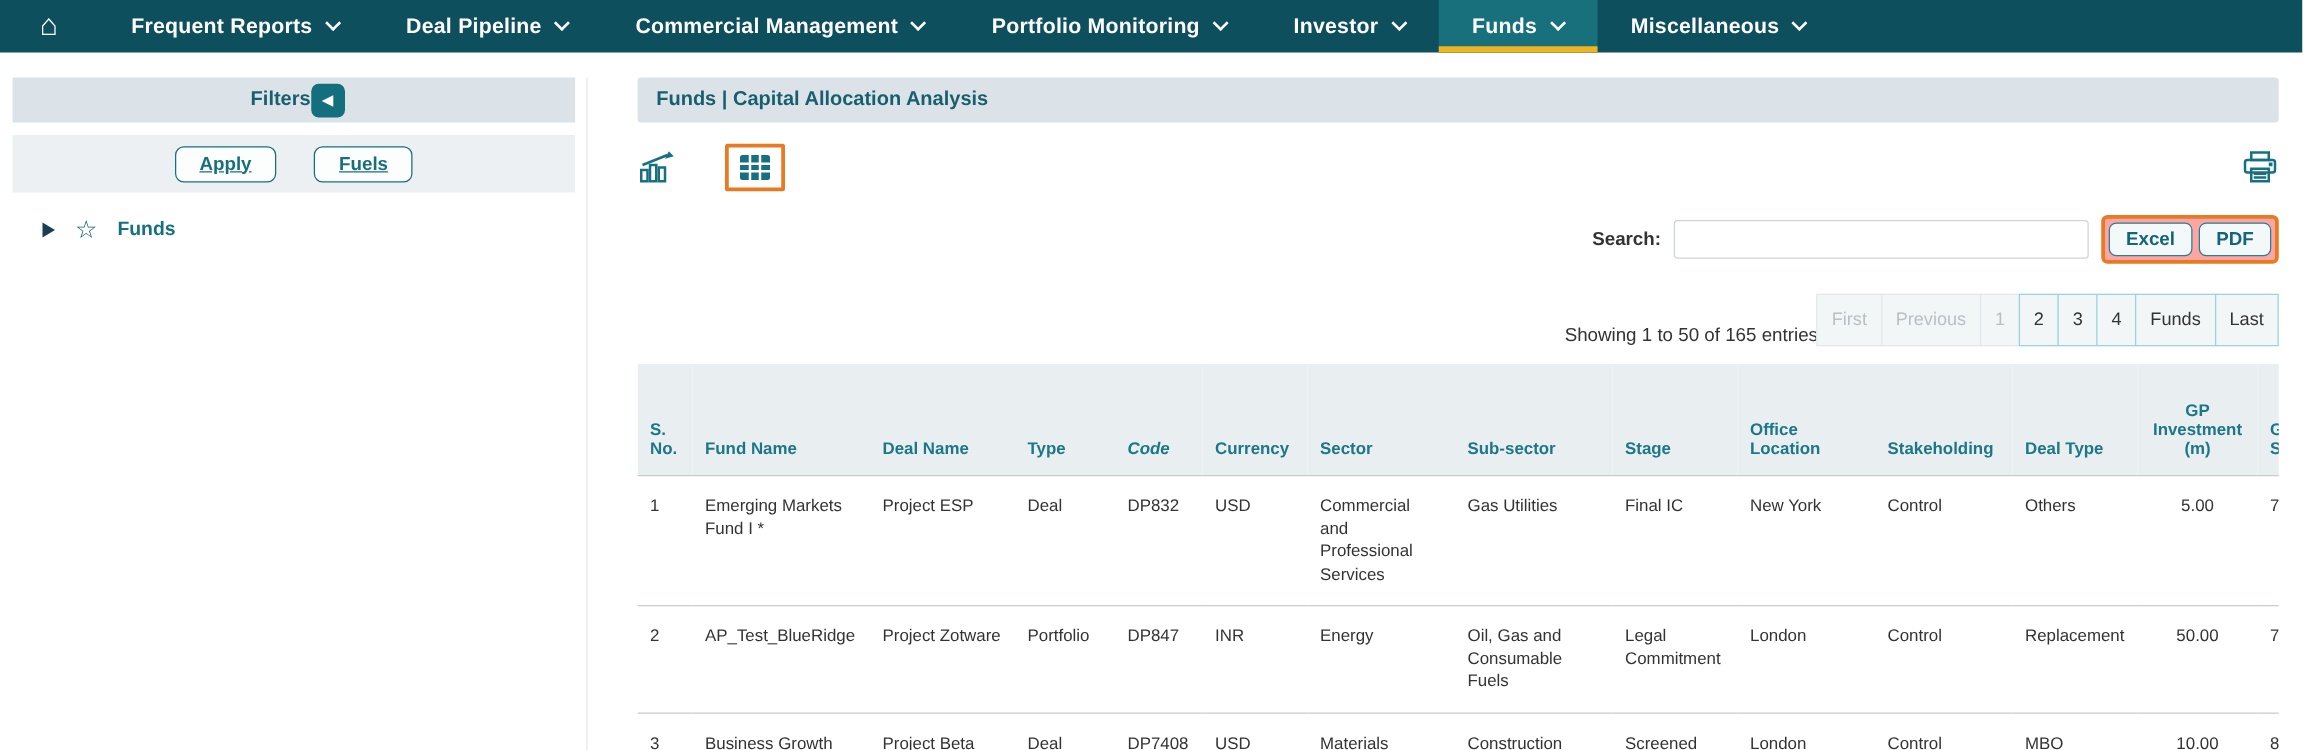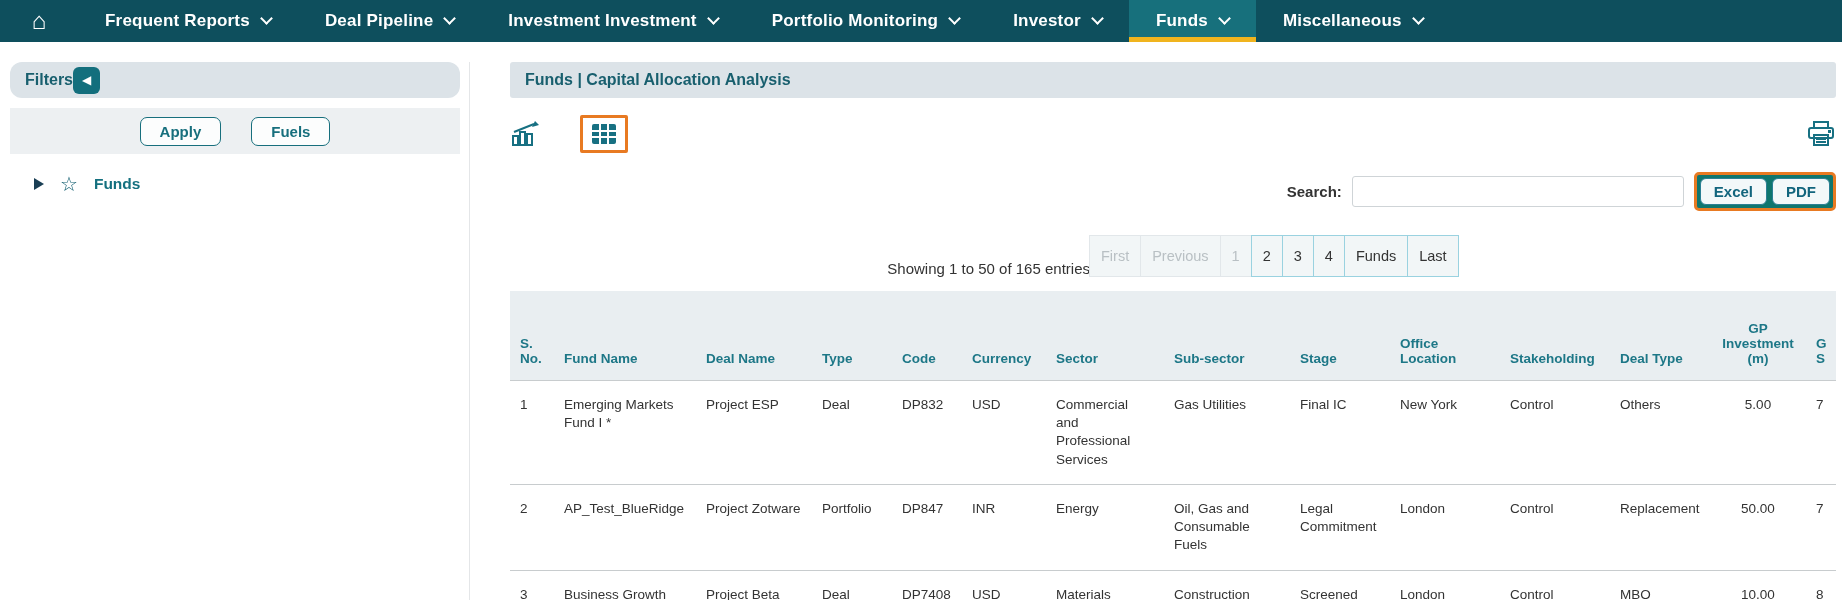--- a/index.html
+++ b/index.html
@@ -20,57 +20,57 @@
               font-size: 17px; font-weight: 700; cursor: pointer; position: relative; letter-spacing: .2px; }
   .nav-item .chev { width: 9px; height: 9px; border-right: 2.5px solid #fff; border-bottom: 2.5px solid #fff;
                     transform: rotate(45deg); margin-left: 12px; margin-top: -5px; }
   .nav-item.active { background: #17707c; }
   .nav-item.active::after { content: ""; position: absolute; left: 0; right: 0; bottom: 0; height: 5px; background: #f0b41e; }
 
   
   .content { display: flex; padding-top: 20px; height: 558px; }
   .sidebar-wrap { width: 470px; flex: none; border-right: 1px solid #e4e6e8; }
   .sidebar { margin-left: 10px; width: 450px; }
-  .main { flex: 1; min-width: 0; margin-left: 40px; padding-right: 6px; }
-
-  
-  .sidebar-header { background: #dce3e8; height: 36px; border-radius: 12px;
-                    display: flex; align-items: center; justify-content: flex-start; padding: 0 9px 0 15px; }
+  .main { flex: 1; min-width: 0; margin-left: 40px; padding-right: 19px; }
+
+  
+  .sidebar-header { background: #dce3e8; height: 36px; border-radius: 0;
+                    display: flex; align-items: center; justify-content: center; padding: 0 9px 0 15px; }
   .sidebar-title { color: #185f6e; font-weight: 700; font-size: 16px; }
   .collapse-btn { width: 27px; height: 27px; background: #136f7d; border-radius: 6px; border: none;
                   color: #fff; font-size: 12px; display: flex; align-items: center; justify-content: center; cursor: pointer; }
   .actions-bar { background: #edf0f2; margin-top: 10px; height: 46px;
                  display: flex; align-items: center; justify-content: center; gap: 30px; }
   .btn-outline { background: #fcfdfd; border: 1.5px solid #176f7d; color: #176f7d; font-weight: 700;
                  font-size: 15px; border-radius: 7px; padding: 5px 19px; cursor: pointer;
-                 font-family: "Liberation Sans", sans-serif; }
+                 font-family: "Liberation Sans", sans-serif; text-decoration: underline; }
   .tree-row { display: flex; align-items: center; padding: 20px 0 0 24px; gap: 16px; }
   .tree-arrow { width: 0; height: 0; border-left: 10px solid #1a3f55; border-top: 6px solid transparent;
                 border-bottom: 6px solid transparent; cursor: pointer; }
   .tree-star { color: #146072; font-size: 20px; line-height: 1; cursor: pointer; }
   .tree-label { color: #14707f; font-weight: 700; font-size: 15.5px; cursor: pointer; }
 
   
   .main-title-bar { background: #dce3e8; height: 36px; border-radius: 3px; display: flex; align-items: center; padding: 0 15px; }
   .main-title { color: #185f6e; font-weight: 700; font-size: 16px; }
 
   .toolbar { display: flex; align-items: center; margin-top: 14px; min-height: 44px; }
   .tool-icon { cursor: pointer; display: inline-flex; align-items: center; justify-content: center; }
   .icon-box-selected { border: 3px solid #e87a22; padding: 5px 8px; border-radius: 2px; margin-left: 38px; }
   .toolbar .spacer { flex: 1; }
 
   .search-row { display: flex; align-items: center; justify-content: flex-end; margin-top: 16px; gap: 10px; }
   .search-label { font-weight: 700; font-size: 15px; color: #333; }
   .search-input { width: 332px; height: 31px; border: 1px solid #cfd4d7; border-radius: 3px; padding: 0 8px;
                   font-size: 14px; font-family: "Liberation Sans", sans-serif; }
-  .export-group { border: 3px solid #e87a22; border-radius: 5px; padding: 3px; display: flex; gap: 5px; background: #0f766e; }
+  .export-group { border: 3px solid #e87a22; border-radius: 5px; padding: 3px; display: flex; gap: 5px; background: #fca5a5; }
   .export-btn { background: #f3f8f9; border: 1.5px solid #2a7f93; color: #12657d; font-weight: 700; font-size: 15px;
                 border-radius: 6px; padding: 4px 13px; cursor: pointer; font-family: "Liberation Sans", sans-serif; }
 
-  .info-row { display: flex; align-items: flex-end; justify-content: center; margin-top: 24px; }
+  .info-row { display: flex; align-items: flex-end; justify-content: flex-end; margin-top: 24px; }
   .showing { font-size: 15px; color: #333; }
   .pagination { display: flex; }
   .page-btn { height: 42px; min-width: 31px; padding: 0 11px; display: flex; align-items: center; justify-content: center;
               font-size: 14.5px; background: #f2f6f7; border: 1px solid #e2e7ea; color: #b9c0c4;
               margin-left: -1px; cursor: default; font-family: "Liberation Sans", sans-serif; }
   .page-btn.enabled { border: 1px solid #9ad2e0; color: #333; cursor: pointer; position: relative; z-index: 1; }
 
   
   .table-wrap { margin-top: 14px; overflow: hidden; }
   table.data { border-collapse: collapse; table-layout: fixed; width: 1356px; }
@@ -97,21 +97,21 @@
   <div class="nav-items" id="nav-items">
       <div class="nav-item">
         <span>Frequent Reports</span>
         <span class="chev"></span>
       </div>
       <div class="nav-item">
         <span>Deal Pipeline</span>
         <span class="chev"></span>
       </div>
       <div class="nav-item">
-        <span>Investment Investment</span>
+        <span>Commercial Management</span>
         <span class="chev"></span>
       </div>
       <div class="nav-item">
         <span>Portfolio Monitoring</span>
         <span class="chev"></span>
       </div>
       <div class="nav-item">
         <span>Investor</span>
         <span class="chev"></span>
       </div>
@@ -205,21 +205,21 @@
     </div>
 
     <div class="table-wrap">
       <table class="data">
         <thead>
             <tr id="table-head-row">
               <th style="width: 44px;">S. No.</th>
               <th style="width: 142px;">Fund Name</th>
               <th style="width: 116px;">Deal Name</th>
               <th style="width: 80px;">Type</th>
-              <th style="width: 70px;">Code</th>
+              <th style="width: 70px; font-style: italic;">Code</th>
               <th style="width: 84px;">Currency</th>
               <th style="width: 118px;">Sector</th>
               <th style="width: 126px;">Sub-sector</th>
               <th style="width: 100px;">Stage</th>
               <th style="width: 110px;">Office Location</th>
               <th style="width: 110px;">Stakeholding</th>
               <th style="width: 100px;">Deal Type</th>
               <th class="num" style="width: 96px;">GP Investment (m)</th>
               <th style="width: 60px;">G
 S</th>

